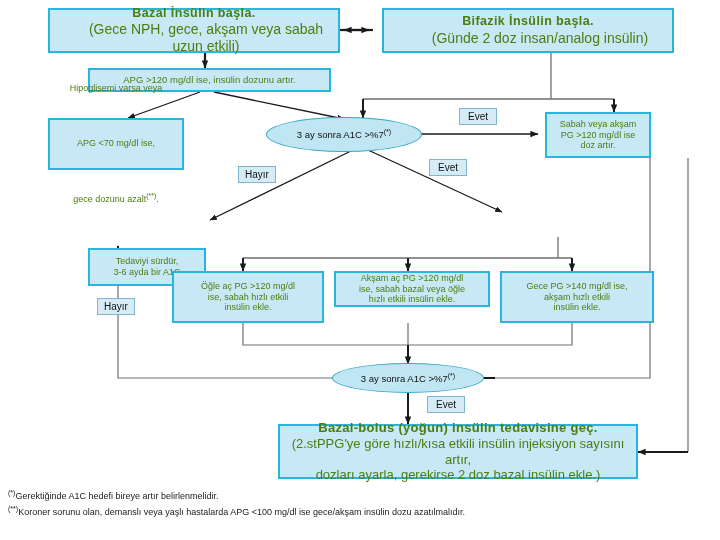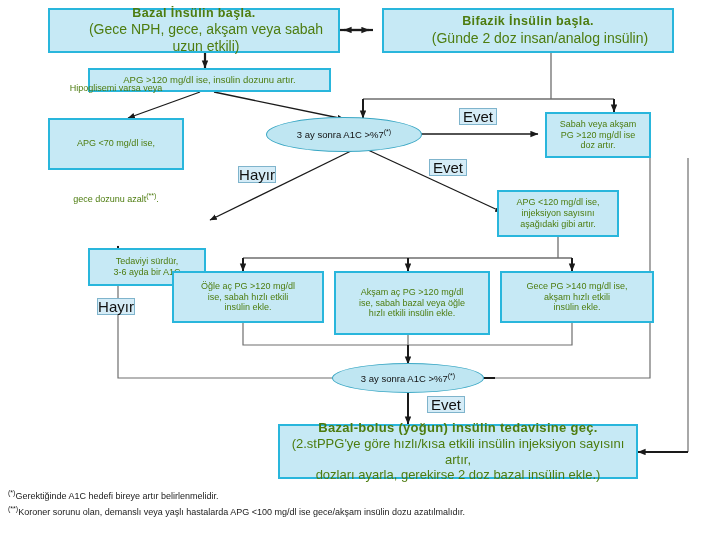--- a/index.html
+++ b/index.html
@@ -56,21 +56,21 @@
   }
   .lbl {
     position: absolute;
     box-sizing: border-box;
     background: #d5ecf7;
     border: 1px solid #7fb4cc;
     display: flex;
     align-items: center;
     justify-content: center;
     color: #111111;
-    font-size: 15px;
+    font-size: 10px;
     z-index: 4;
   }
   .footnotes {
     position: absolute;
     left: 8px;
     top: 488px;
     width: 704px;
     color: #1a1a1a;
     font-size: 9px;
     line-height: 1.55;
@@ -189,33 +189,28 @@
 
   <div class="lbl" style="left:97px; top:298px; width:38px; height:17px;">Hayır</div>
 
   <div class="lbl" style="left:427px; top:396px; width:38px; height:17px;">Evet</div>
 
   <div class="node" style="left:88px; top:208px; width:118px; height:38px;margin-top:40px;">
     <div class="bxs">Tedaviyi sürdür,</div>
     <div class="bxs">3-6 ayda bir A1C</div>
   </div>
 
-  <div class="node" style="left:497px; top:190px; width:122px; height:47px;">
-    <div class="bxs">APG &lt;120 mg/dl ise,</div>
-    <div class="bxs">injeksiyon sayısını</div>
-    <div class="bxs">aşağıdaki gibi artır.</div>
-  </div>
 
   <div class="node" style="left:172px; top:271px; width:152px; height:52px;">
     <div class="bxs">Öğle  aç PG &gt;120 mg/dl</div>
     <div class="bxs">ise,  sabah hızlı etkili</div>
     <div class="bxs">insülin ekle.</div>
   </div>
 
-  <div class="node" style="left:334px; top:271px; width:156px; height:64px;">
+  <div class="node" style="left:334px; top:271px; width:156px; height:36px;">
     <div class="bxs">Akşam aç PG &gt;120 mg/dl</div>
     <div class="bxs">ise, sabah bazal veya öğle</div>
     <div class="bxs">hızlı etkili insülin ekle.</div>
   </div>
 
   <div class="node" style="left:500px; top:271px; width:154px; height:52px;">
     <div class="bxs">Gece PG &gt;140  mg/dl ise,</div>
     <div class="bxs">akşam hızlı etkili</div>
     <div class="bxs">insülin ekle.</div>
   </div>

